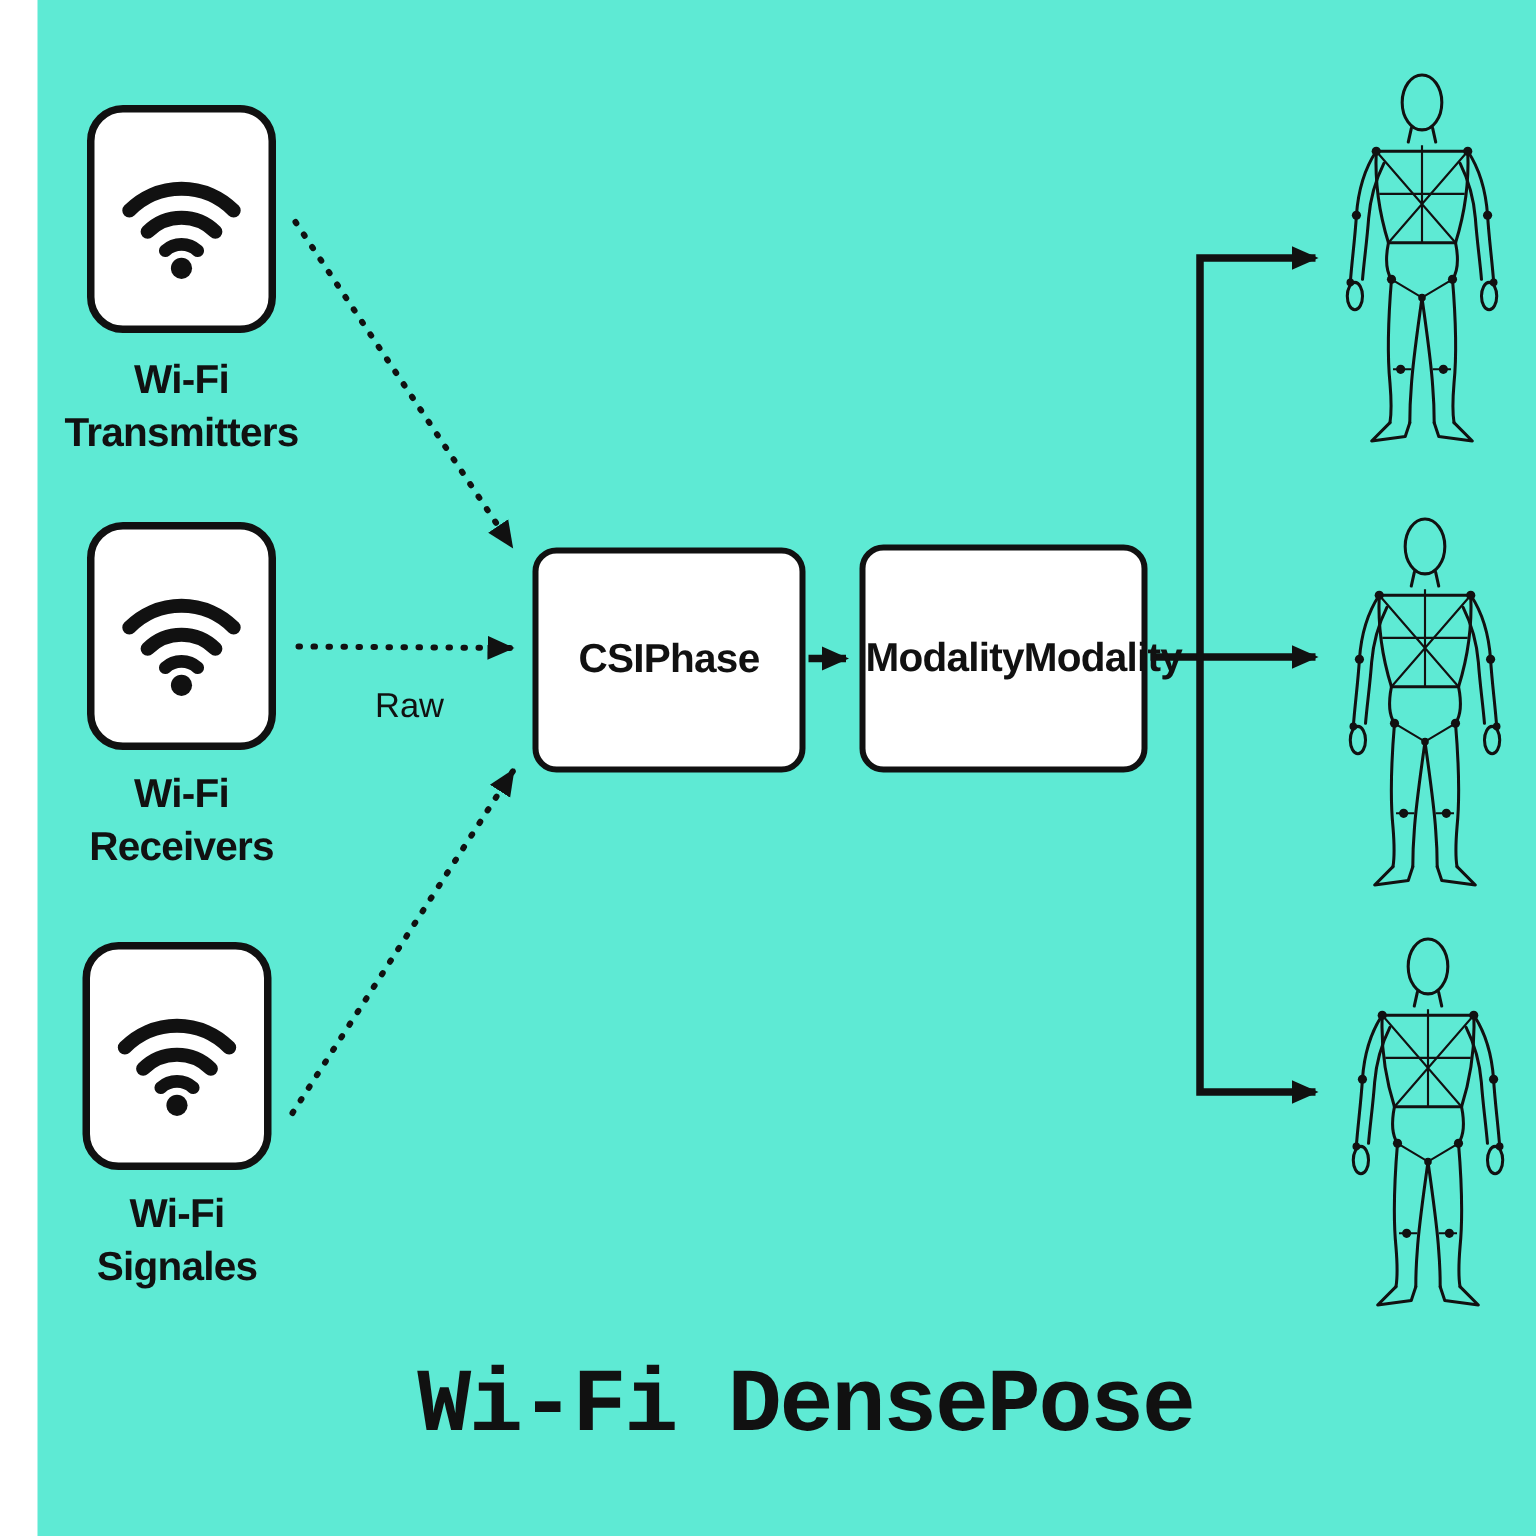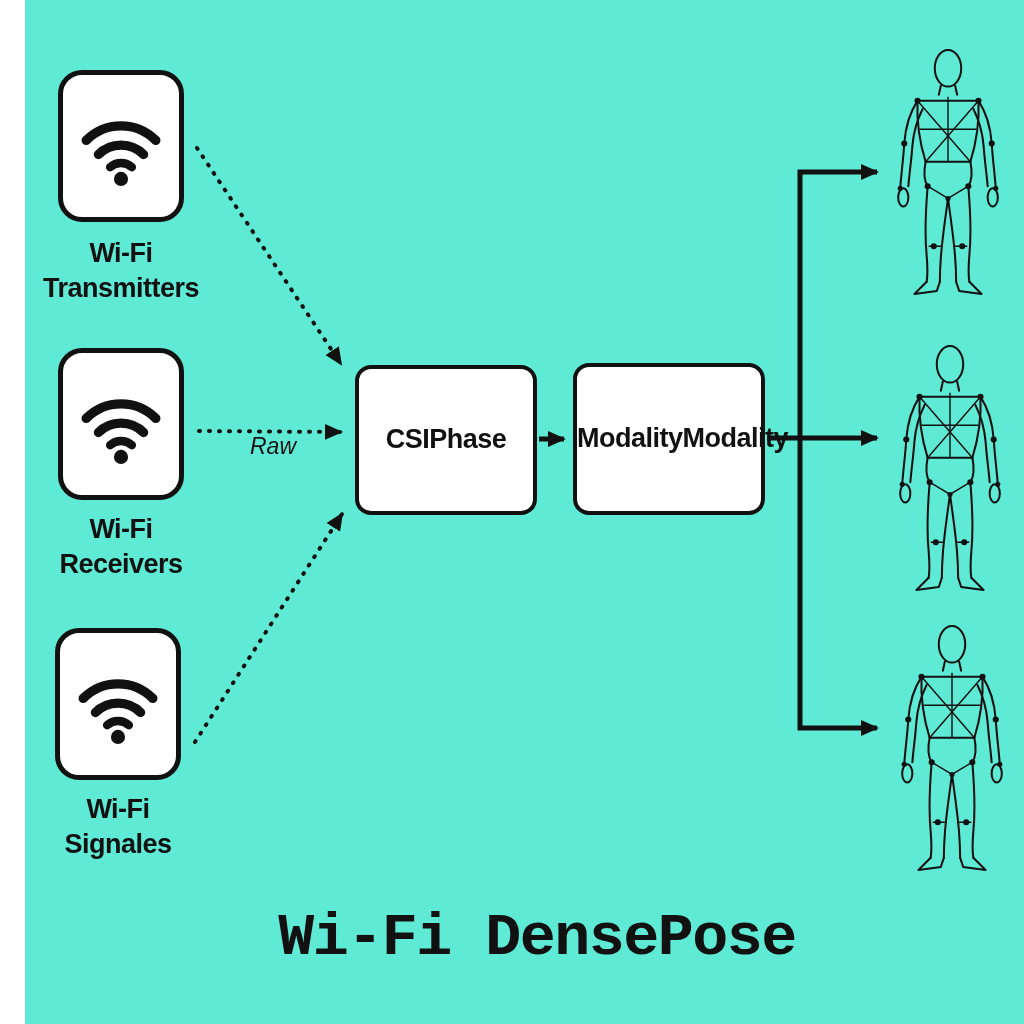--- a/index.html
+++ b/index.html
@@ -30,22 +30,22 @@
   }
   .process-box {
     position:absolute;
     border:4px solid #111111; border-radius:16px;
     background:#ffffff;
     display:flex; flex-direction:row; align-items:center; justify-content:center;
     font-weight:bold; font-size:27px; line-height:1.32;
     text-align:center; letter-spacing:-0.5px;
   }
   .edge-label {
-    position:absolute; left:168px; top:432px; width:160px;
-    font-size:23px; line-height:1.3; text-align:center;font-style:italic;
+    position:absolute; left:168px; top:456px; width:160px;
+    font-size:23px; line-height:1.3; text-align:center;
   }
   .figure { position:absolute; }
   .title {
     position:absolute; left:0; top:904px; width:1024px;
     text-align:center; font-weight:bold; font-size:60px;
     letter-spacing:-1.5px;
     font-family:Liberation Mono, monospace;
   }
   .hidden-defs { position:absolute; width:0; height:0; overflow:hidden; }
 </style>

